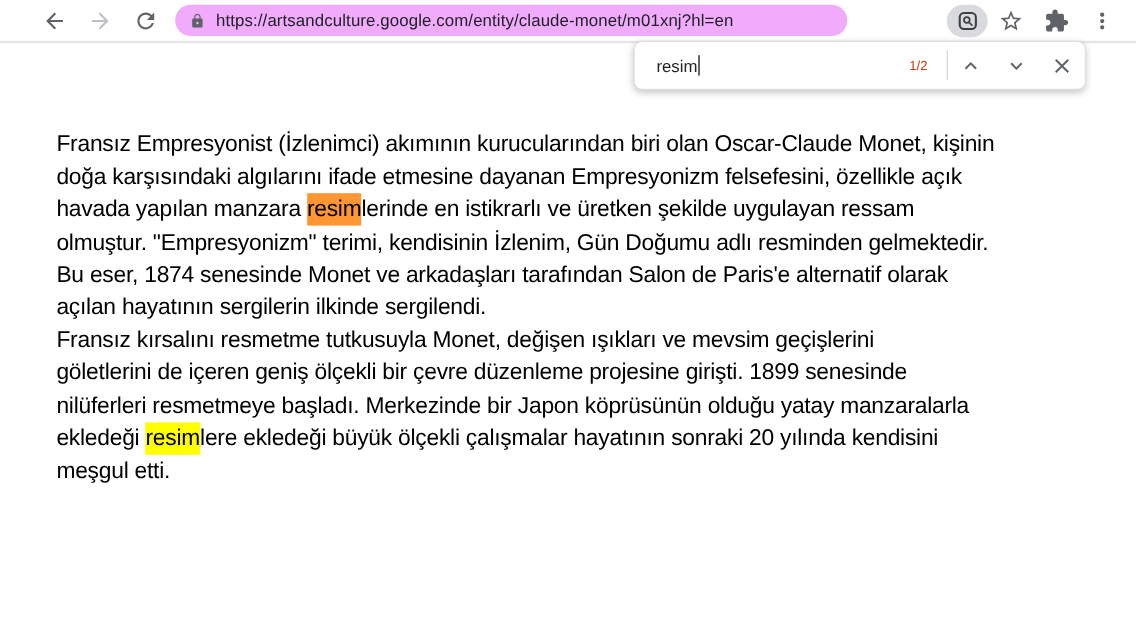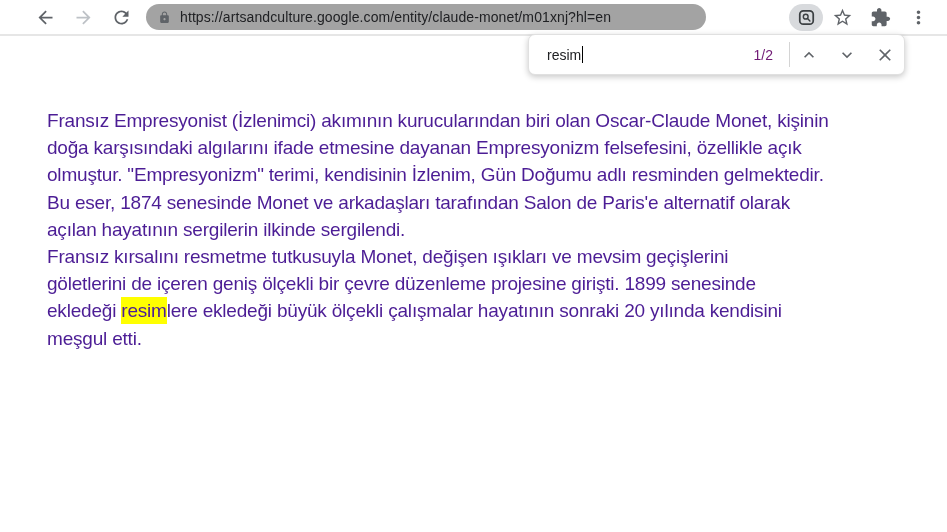--- a/index.html
+++ b/index.html
@@ -8,21 +8,21 @@
 
   
   .toolbar { position:absolute; top:0; left:0; width:947px; height:36px;
              background:#fff; border-bottom:2px solid #e6e6e6;
              display:flex; align-items:center; padding:0 10px 0 26px; }
   .tb-btn { width:38px; height:32px; border:none; background:transparent;
             display:flex; align-items:center; justify-content:center;
             border-radius:50%; cursor:pointer; flex:0 0 auto; }
   .tb-btn svg { width:21px; height:21px; fill:#5f6368; }
   .tb-btn.disabled svg { fill:#bdc1c6; }
-  .omnibox { width:560px; height:26px; margin-left:6px; background:#a3a3a3;
+  .omnibox { width:560px; height:26px; margin-left:6px; background:#f0abfc;
              border-radius:13px; display:flex; align-items:center;
              padding:0 12px; overflow:hidden; flex:0 0 auto; }
   .omnibox svg { width:13px; height:13px; fill:#5f6368; flex:0 0 auto; margin-right:9px; }
   .url { font-size:14px; color:#202124; white-space:nowrap; letter-spacing:0.1px; }
   .tb-spacer { flex:1; }
   .chip { width:34px; height:27px; background:#d8dadd; border-radius:14px;
           border:none; display:flex; align-items:center; justify-content:center;
           cursor:pointer; flex:0 0 auto; }
   .chip svg { width:19px; height:19px; }
   .ext svg { fill:#5f6368; }
@@ -30,31 +30,31 @@
   
   .findbar { position:absolute; left:528px; top:34px; width:377px; height:41px;
              background:#fff; border:1px solid #e0e0e0; border-radius:7px;
              box-shadow:0 2px 6px rgba(0,0,0,0.22);
              display:flex; align-items:center; padding-left:18px; z-index:5; }
   .find-field { flex:1; display:flex; align-items:center; font-size:14px;
                 color:#202124; height:100%; cursor:text; }
   .caret { display:inline-block; width:1px; height:17px; background:#000;
            margin-left:1px; animation:blink 1s step-end infinite; }
   @keyframes blink { 50% { opacity:0; } }
-  .count { color:#701a75; font-size:14px; margin-right:16px; }
+  .count { color:#c2410c; font-size:11px; margin-right:16px; }
   .vdiv { width:1px; height:25px; background:#d4d4d4; }
   .fb-btn { width:38px; height:38px; border:none; background:transparent;
             display:flex; align-items:center; justify-content:center;
             cursor:pointer; border-radius:50%; }
   .fb-btn svg { width:20px; height:20px; fill:#5f6368; }
 
   
   .content { position:absolute; left:47px; top:107px; width:880px; }
   .line { white-space:pre; font-size:19px; line-height:27.2px; height:27.2px;
-          color:#4c1d95; letter-spacing:-0.2px; }
+          color:#000000; letter-spacing:-0.2px; }
   .hl { padding:3px 0; }
 </style>
 </head>
 <body>
 
 <div class="toolbar">
   <button class="tb-btn">
     <svg viewBox="0 0 24 24">
         <path d="M20 11H7.83l5.59-5.59L12 4l-8 8 8 8 1.41-1.41L7.83 13H20v-2z"></path>
       </svg>
@@ -120,20 +120,22 @@
   <button class="fb-btn">
     <svg viewBox="0 0 24 24">
         <path d="M19 6.41L17.59 5 12 10.59 6.41 5 5 6.41 10.59 12 5 17.59 6.41 19 12 13.41 17.59 19 19 17.59 13.41 12z"></path>
       </svg>
   </button>
 </div>
 
 <div class="content">
     <div class="line"><span>Fransız Empresyonist (İzlenimci) akımının kurucularından biri olan Oscar-Claude Monet, kişinin</span></div>
     <div class="line"><span>doğa karşısındaki algılarını ifade etmesine dayanan Empresyonizm felsefesini, özellikle açık</span></div>
+    <div class="line"><span>havada yapılan manzara </span><span class="hl" style="background: rgb(255, 150, 50);">resim</span><span>lerinde en istikrarlı ve üretken şekilde uygulayan ressam</span></div>
     <div class="line"><span>olmuştur. "Empresyonizm" terimi, kendisinin İzlenim, Gün Doğumu adlı resminden gelmektedir.</span></div>
     <div class="line"><span>Bu eser, 1874 senesinde Monet ve arkadaşları tarafından Salon de Paris'e alternatif olarak</span></div>
     <div class="line"><span>açılan hayatının sergilerin ilkinde sergilendi.</span></div>
     <div class="line"><span>Fransız kırsalını resmetme tutkusuyla Monet, değişen ışıkları ve mevsim geçişlerini</span></div>
     <div class="line"><span>göletlerini de içeren geniş ölçekli bir çevre düzenleme projesine girişti. 1899 senesinde</span></div>
+    <div class="line"><span>nilüferleri resmetmeye başladı. Merkezinde bir Japon köprüsünün olduğu yatay manzaralarla</span></div>
     <div class="line"><span>ekledeği </span><span class="hl" style="background: rgb(255, 255, 0);">resim</span><span>lere ekledeği büyük ölçekli çalışmalar hayatının sonraki 20 yılında kendisini</span></div>
     <div class="line"><span>meşgul etti.</span></div>
   </div>
 
 </body></html>

